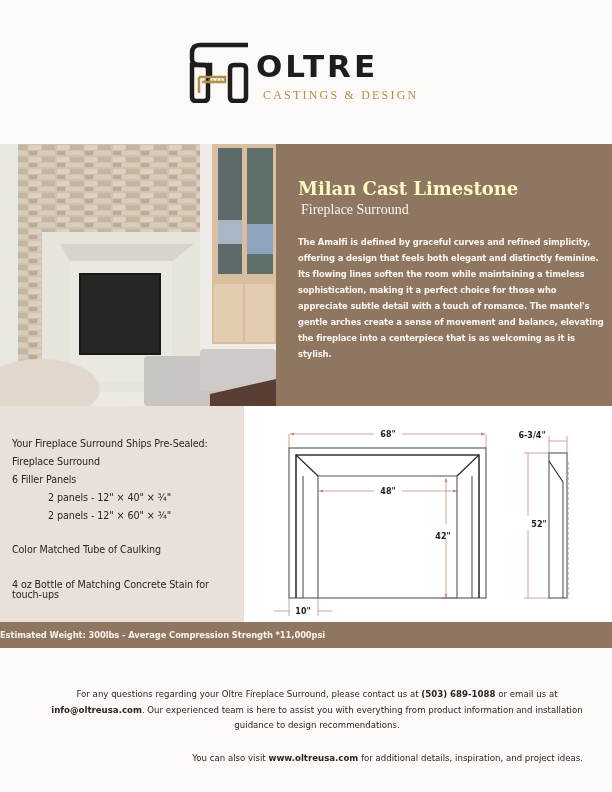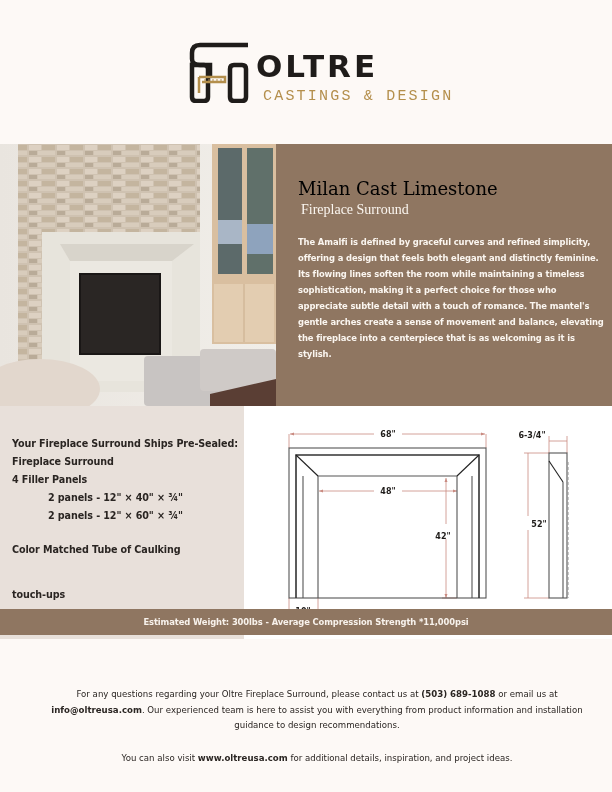--- a/index.html
+++ b/index.html
@@ -3,35 +3,35 @@
 <meta charset="utf-8">
 <style>
   * { box-sizing: border-box; margin: 0; padding: 0; }
   html, body { width: 612px; height: 792px; overflow: hidden; }
   body { background: #fdf9f6; font-family: "DejaVu Sans", "Liberation Sans", sans-serif; position: relative; color: #2a2522; }
 
   .header { position: absolute; left: 0; top: 0; width: 612px; height: 144px; background: #fdf9f6; border-radius: 11px; }
   .logo { position: absolute; left: 188px; top: 41px; width: 240px; height: 62px; }
   .logo-mark { position: absolute; left: 0; top: 0; width: 62px; height: 62px; }
   .logo-word { position: absolute; left: 68px; top: 10px; font-family: "DejaVu Sans", sans-serif; font-weight: bold; font-size: 31px; letter-spacing: 3px; color: #1f1c1a; line-height: 1; }
-  .logo-sub { position: absolute; left: 75px; top: 48px; font-family: Liberation Mono, monospace; font-size: 15px; letter-spacing: 2.2px; color: #b48f4c; line-height: 1; white-space: nowrap; }
+  .logo-sub { position: absolute; left: 75px; top: 48px; font-family: Liberation Serif, serif; font-size: 12px; letter-spacing: 2.2px; color: #b48f4c; line-height: 1; white-space: nowrap; }
 
   .photo { position: absolute; left: 0; top: 144px; width: 276px; height: 262px; overflow: hidden; background: #d9d3cb; }
   .hero-panel { position: absolute; left: 276px; top: 144px; width: 336px; height: 262px; background: #8f7661; color: #fff; }
-  .hero-title { position: absolute; left: 22px; top: 34px; font-family: "DejaVu Serif", "Liberation Serif", serif; font-size: 18px; font-weight: normal; color: #000000; white-space: nowrap; }
+  .hero-title { position: absolute; left: 22px; top: 34px; font-family: "DejaVu Serif", "Liberation Serif", serif; font-size: 18px; font-weight: bold; color: #fef9c3; white-space: nowrap; }
   .hero-subtitle { position: absolute; left: 25px; top: 58px; font-family: "Liberation Serif", "DejaVu Serif", serif; font-size: 14px; color: #fbf6f0; white-space: nowrap; }
   .hero-body { position: absolute; left: 22px; top: 90px; width: 310px; font-size: 8.4px; line-height: 16px; color: #fbf6f0; font-weight: bold; letter-spacing: -0.1px; }
 
   .includes { position: absolute; left: 0; top: 406px; width: 244px; height: 233px; background: #e8e0da; }
-  .inc-line { position: absolute; left: 12px; font-size: 9.6px; font-weight: bold; color: #2a2522; white-space: nowrap; letter-spacing: -0.1px; }
+  .inc-line { position: absolute; left: 12px; font-size: 9.6px; font-weight: normal; color: #2a2522; white-space: nowrap; letter-spacing: -0.1px; }
   .inc-indent { left: 48px; }
 
   .drawing { position: absolute; left: 244px; top: 406px; width: 368px; height: 233px; background: #ffffff; }
 
-  .band { position: absolute; left: 0; top: 609px; width: 612px; height: 26px; background: #8f7661; display: flex; align-items: center; justify-content: center; }
+  .band { position: absolute; left: 0; top: 622px; width: 612px; height: 26px; background: #8f7661; display: flex; align-items: center; justify-content: flex-start; }
   .band-text { color: #f8f2ec; font-size: 8.4px; font-weight: bold; letter-spacing: -0.1px; }
 
   .footer { position: absolute; left: 0; top: 665px; width: 612px; height: 127px; background: #fdf9f6; }
   .footer-p { position: absolute; left: 51px; width: 532px; text-align: center; font-size: 8.6px; line-height: 15.6px; color: #2a2522; }
   .footer-p b { font-weight: bold; }
 </style>
 </head>
 <body>
 
 <div class="header">
@@ -92,24 +92,25 @@
 
 <div class="hero-panel">
   <div class="hero-title">Milan Cast Limestone</div>
   <div class="hero-subtitle">Fireplace Surround</div>
   <p class="hero-body">The Amalfi is defined by graceful curves and refined simplicity, offering a design that feels both elegant and distinctly feminine. Its flowing lines soften the room while maintaining a timeless sophistication, making it a perfect choice for those who appreciate subtle detail with a touch of romance. The mantel's gentle arches create a sense of movement and balance, elevating the fireplace into a centerpiece that is as welcoming as it is stylish.</p>
 </div>
 
 <div class="includes">
   <div class="inc-line" style="top:32px;">Your Fireplace Surround Ships Pre-Sealed:</div>
   <div class="inc-line" style="top:50px;">Fireplace Surround</div>
-  <div class="inc-line" style="top:68px;">4 Filler Panels</div>
+  <div class="inc-line" style="top:68px;">6 Filler Panels</div>
   <div class="inc-line inc-indent" style="top:86px;">2 panels - 12" × 40" × ¾"</div>
   <div class="inc-line inc-indent" style="top:104px;">2 panels - 12" × 60" × ¾"</div>
   <div class="inc-line" style="top:138px;">Color Matched Tube of Caulking</div>
+  <div class="inc-line" style="top:173px;">4 oz Bottle of Matching Concrete Stain for</div>
   <div class="inc-line" style="top:183px;">touch-ups</div>
 </div>
 
 <div class="drawing">
   <svg width="368" height="233" viewBox="0 0 368 233">
     <g stroke="#c98a80" stroke-width="0.8" fill="none">
 
       <line x1="45" y1="28" x2="45" y2="42"></line>
       <line x1="242" y1="28" x2="242" y2="42"></line>
       <line x1="46" y1="28" x2="130" y2="28"></line>
@@ -173,16 +174,16 @@
 </div>
 
 <div class="band">
   <span class="band-text">Estimated Weight: 300lbs - Average Compression Strength *11,000psi</span>
 </div>
 
 <div class="footer">
   <p class="footer-p" style="top:22px;">
     <span>For any questions regarding your Oltre Fireplace Surround, please contact us at </span><b>(503) 689-1088</b><span> or email us at </span><b>info@oltreusa.com</b><span>. Our experienced team is here to assist you with everything from product information and installation guidance to design recommendations.</span>
   </p>
-  <p class="footer-p" style="top:86px;">
+  <p class="footer-p" style="top:86px;text-align:right;">
     <span>You can also visit </span><b>www.oltreusa.com</b><span> for additional details, inspiration, and project ideas.</span>
   </p>
 </div>
 
 </body></html>

